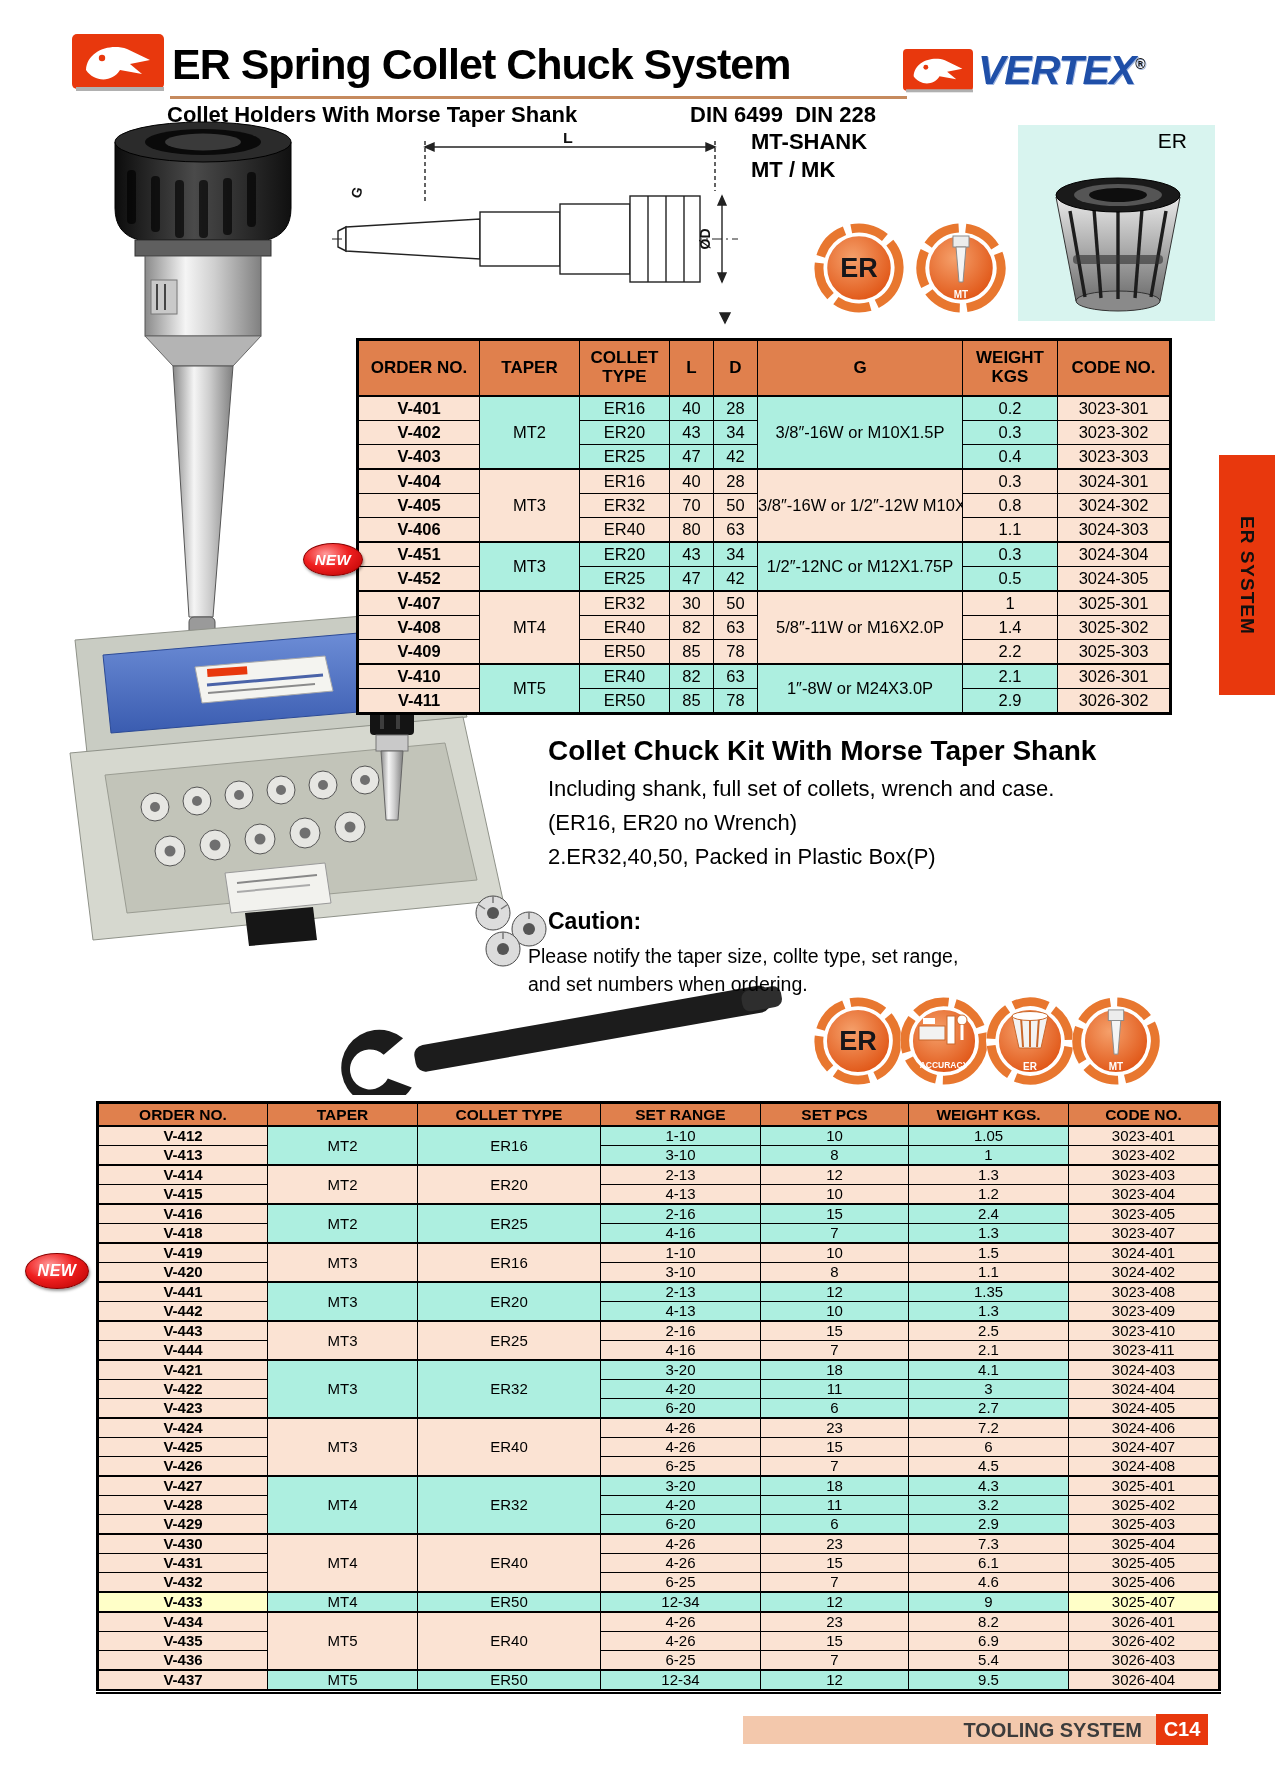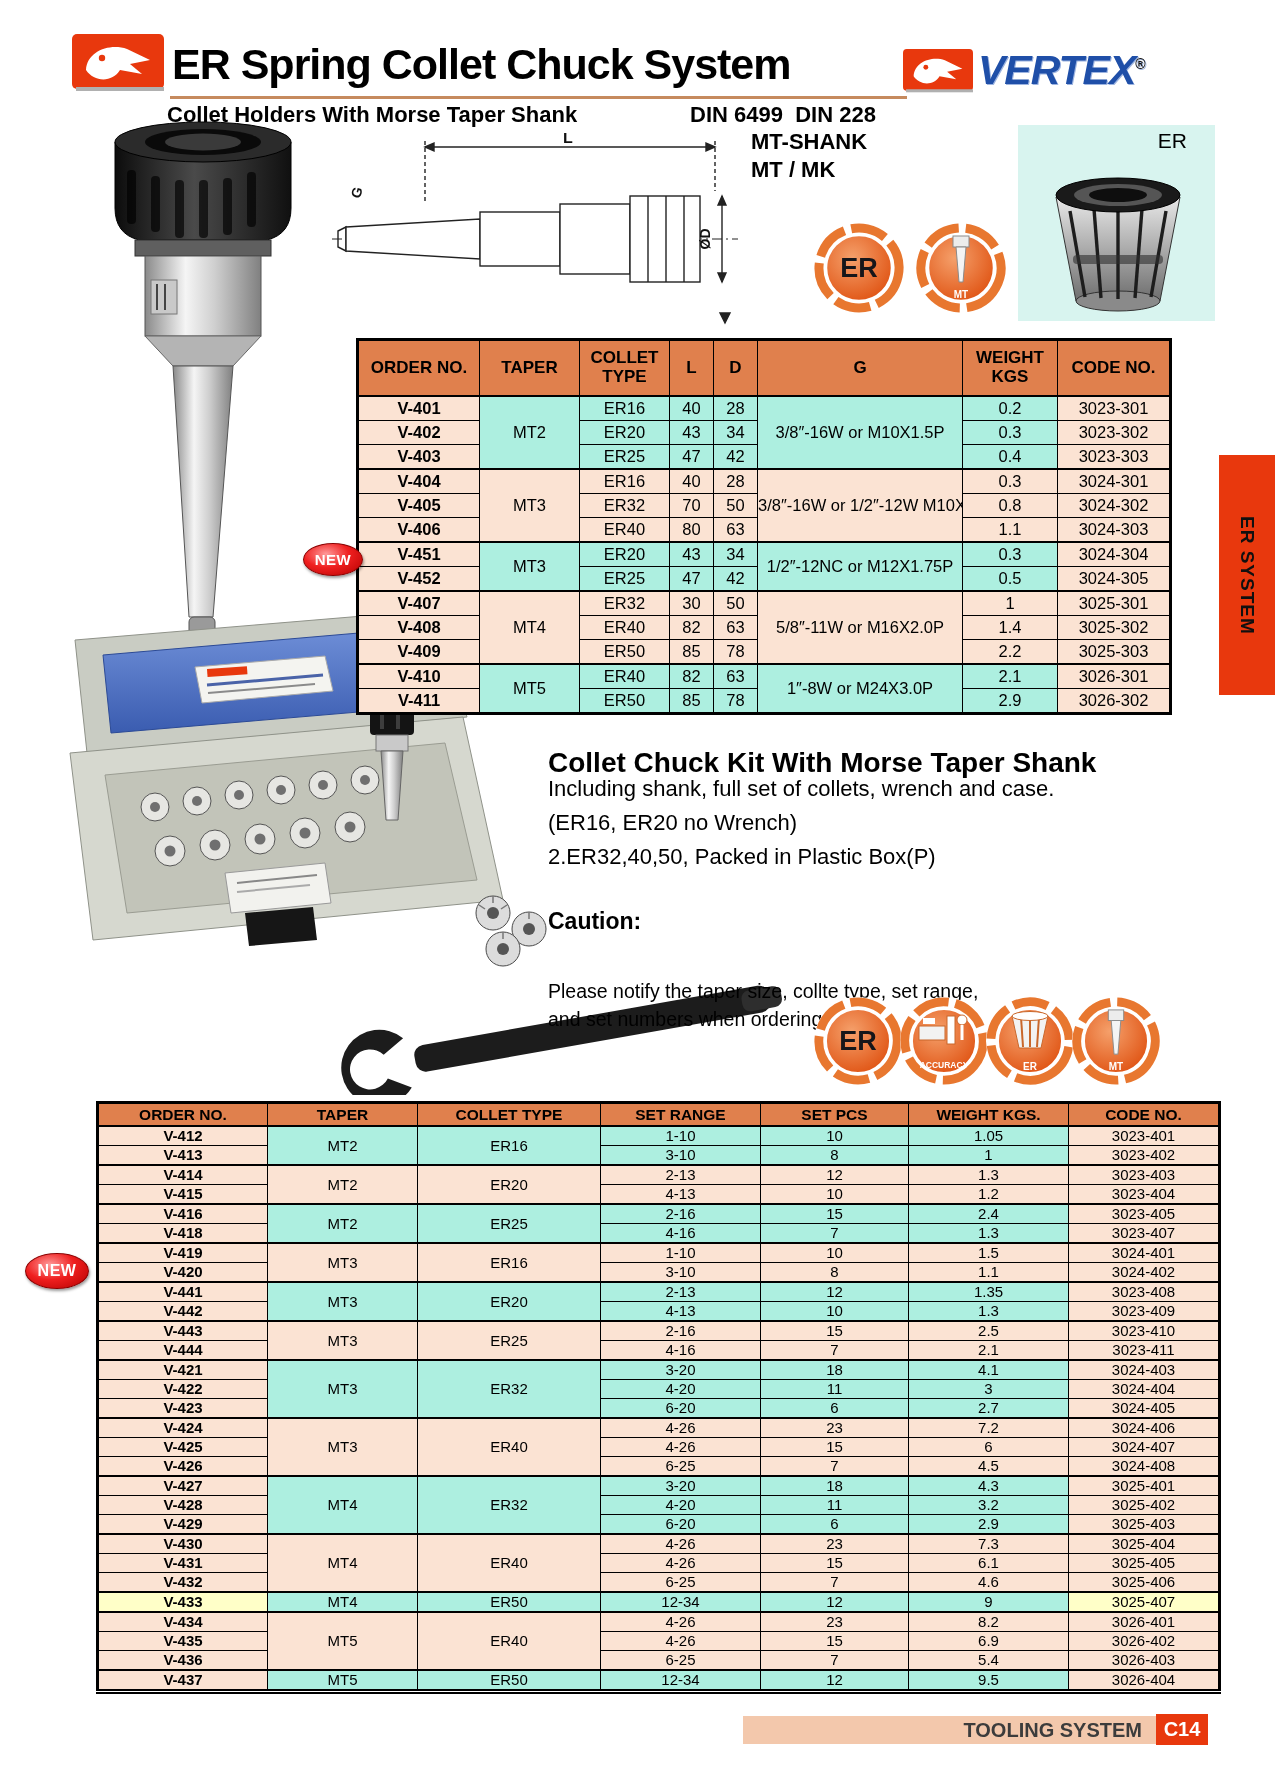--- a/index.html
+++ b/index.html
@@ -36,36 +36,36 @@
   #t2{border-bottom:5px double #000;}
   td.ord{background:#FBE3D3;font-weight:700;}
   td.code{background:#FBE3D3;}
   td.pink{background:#FBE3D3;}
   td.cyan{background:#ADEFE0;}
   td.hl{background:#FFFFC8 !important;}
   td.gcol{white-space:pre-line;line-height:1.12;font-size:16px;}
   tr.gf td{border-top:2.4px solid #000;}
 
   
-  .new{border-radius:50%;color:#fff;font-weight:700;display:flex;align-items:center;
+  .new{border-radius:50%;color:#fff;font-style:italic;font-weight:700;display:flex;align-items:center;
        justify-content:center;background:radial-gradient(ellipse at 38% 32%,#ff9a9a 0%,#ef1f1f 45%,#b30000 100%);
        border:1.5px solid #8a0000;box-shadow:1px 2px 3px rgba(0,0,0,.4);letter-spacing:.5px;z-index:4;}
   #new1{left:303px;top:543px;width:58px;height:31px;font-size:15px;}
   #new2{left:25px;top:1253px;width:62px;height:34px;font-size:16px;}
 
   
   #sidebar{left:1219px;top:455px;width:56px;height:240px;background:#E8380D;display:flex;
            align-items:center;justify-content:center;z-index:2;}
   #sidebar span{writing-mode:vertical-rl;font-size:19px;font-weight:700;color:#101010;letter-spacing:1px;}
 
   
-  #kithead{left:548px;top:735px;font-size:28px;font-weight:700;white-space:nowrap;z-index:3;margin-top:12px;}
+  #kithead{left:548px;top:735px;font-size:28px;font-weight:700;white-space:nowrap;z-index:3;}
   #kitlines{left:548px;top:772px;font-size:22px;line-height:34px;white-space:nowrap;z-index:3;}
   #caution{left:548px;top:908px;font-size:23px;font-weight:700;z-index:3;}
-  #cautlines{left:548px;top:942px;font-size:19.5px;line-height:28px;white-space:nowrap;z-index:3;margin-top:35px;}
+  #cautlines{left:528px;top:942px;font-size:19.5px;line-height:28px;white-space:nowrap;z-index:3;}
 
   
   .badge{width:92px;height:92px;z-index:3;}
   .badge svg.ring{position:absolute;inset:0;}
   .blab-big{position:absolute;inset:0;display:flex;align-items:center;justify-content:center;
             font-size:27px;font-weight:700;color:#16161a;}
   .blab-sm{position:absolute;left:0;bottom:14px;width:100%;text-align:center;font-size:10px;
            font-weight:700;color:#fff;}
   .blab-xs{position:absolute;left:0;bottom:16px;width:100%;text-align:center;font-size:8.5px;
            font-weight:700;color:#fff;}

